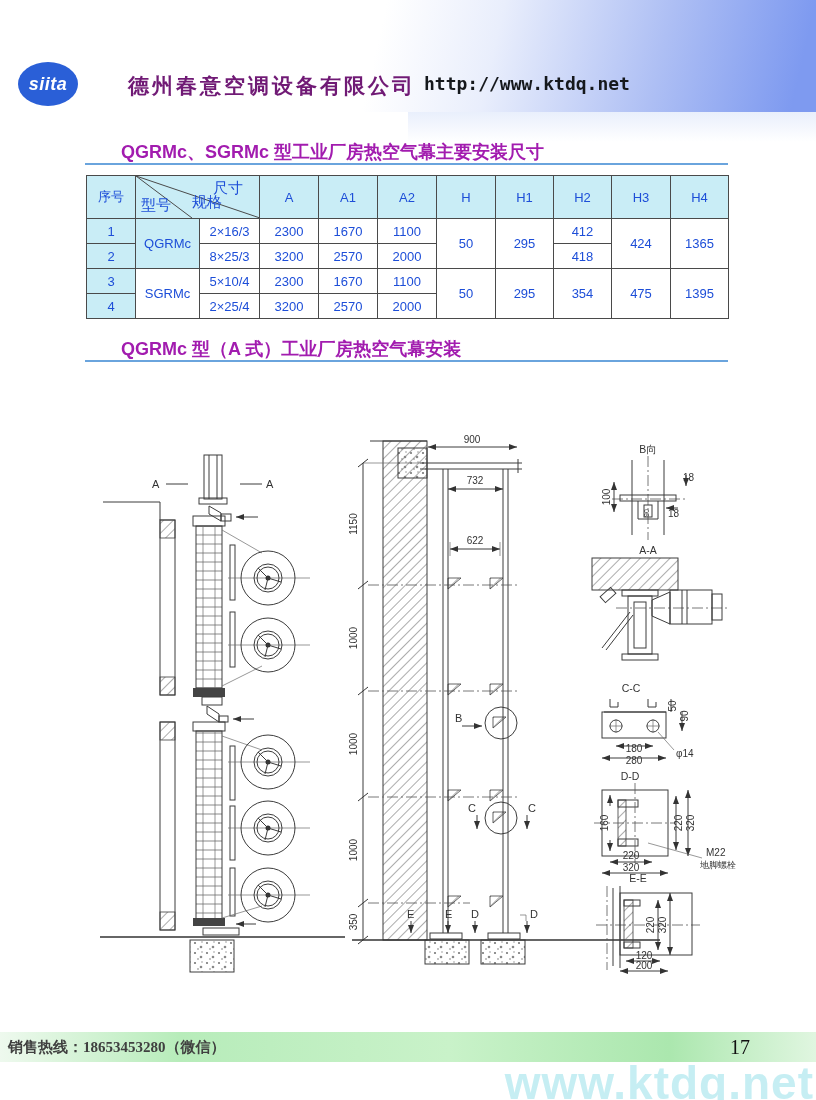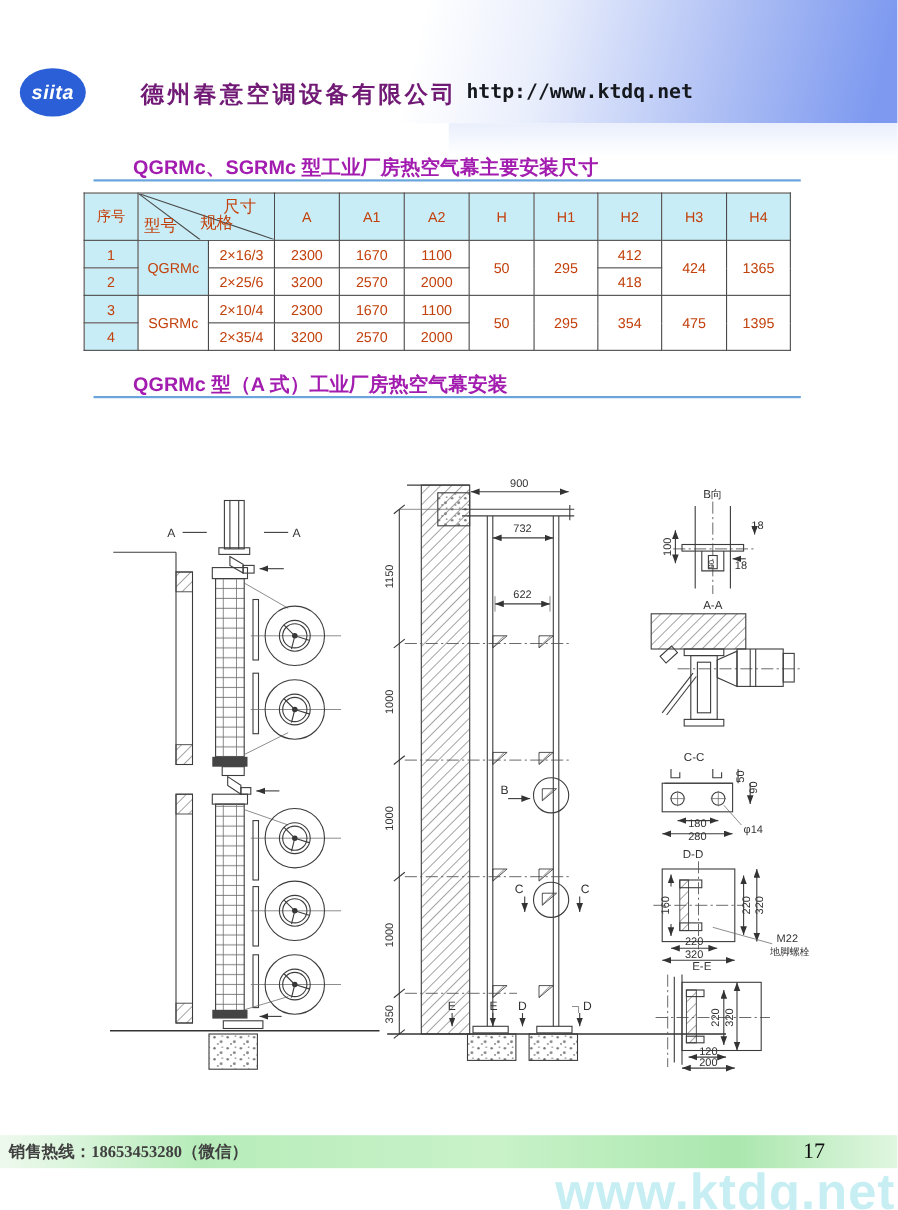--- a/index.html
+++ b/index.html
@@ -16,22 +16,22 @@
   .company{position:absolute;left:128px;top:72px;font-family:"Liberation Serif",serif;
         font-weight:bold;font-size:21px;letter-spacing:3px;color:#701a75;}
   .url{position:absolute;left:424px;top:73px;font-family:"DejaVu Sans Mono",monospace;
         font-weight:bold;font-size:18px;color:#15181c;}
   
   .sec-title{position:absolute;left:85px;font-size:18px;font-weight:bold;color:#a21caf;margin-left:36px;}
   .t1{top:140px;} .t2{top:337px;}
   .rule{position:absolute;left:85px;width:643px;height:2px;background:#6aa4dd;}
   .r1{top:163px;} .r2{top:360px;}
   
-  table.dims{position:absolute;left:76px;top:175px;border-collapse:collapse;table-layout:fixed;
-        font-size:13px;color:#c2410c;border-radius:19px;}
+  table.dims{position:absolute;left:86px;top:175px;border-collapse:collapse;table-layout:fixed;
+        font-size:13px;color:#1d4ed8;border-radius:19px;}
   table.dims td{border:1px solid #4a4a4a;text-align:center;vertical-align:middle;padding:0;
         background:#fff;overflow:hidden;}
   table.dims td.c{background:#c9edf6;}
   table.dims tr.hd td{height:42px;}
   table.dims tr.bd td{height:24px;}
   td.diag{position:relative;}
   td.diag .lbl{position:absolute;font-size:15px;}
   td.diag .sz{top:3px;right:16px;}
   td.diag .md{bottom:3px;left:5px;text-align:right;}
   td.diag .gg{bottom:6px;left:56px;}
@@ -114,42 +114,42 @@
       <td>1670</td>
       <td>1100</td>
       <td rowspan="2">50</td>
       <td rowspan="2">295</td>
       <td>412</td>
       <td rowspan="2">424</td>
       <td rowspan="2">1365</td>
     </tr>
     <tr class="bd">
       <td class="c">2</td>
-      <td>2×25/6</td>
+      <td>8×25/3</td>
       <td>3200</td>
       <td>2570</td>
       <td>2000</td>
       <td>418</td>
     </tr>
     <tr class="bd">
       <td class="c">3</td>
       <td rowspan="2">SGRMc</td>
-      <td>2×10/4</td>
+      <td>5×10/4</td>
       <td>2300</td>
       <td>1670</td>
       <td>1100</td>
       <td rowspan="2">50</td>
       <td rowspan="2">295</td>
       <td rowspan="2">354</td>
       <td rowspan="2">475</td>
       <td rowspan="2">1395</td>
     </tr>
     <tr class="bd">
       <td class="c">4</td>
-      <td>2×35/4</td>
+      <td>2×25/4</td>
       <td>3200</td>
       <td>2570</td>
       <td>2000</td>
     </tr>
   </tbody>
     </table>
 
   <div class="sec-title t2">QGRMc 型（A 式）工业厂房热空气幕安装</div>
   <div class="rule r2"></div>
 

